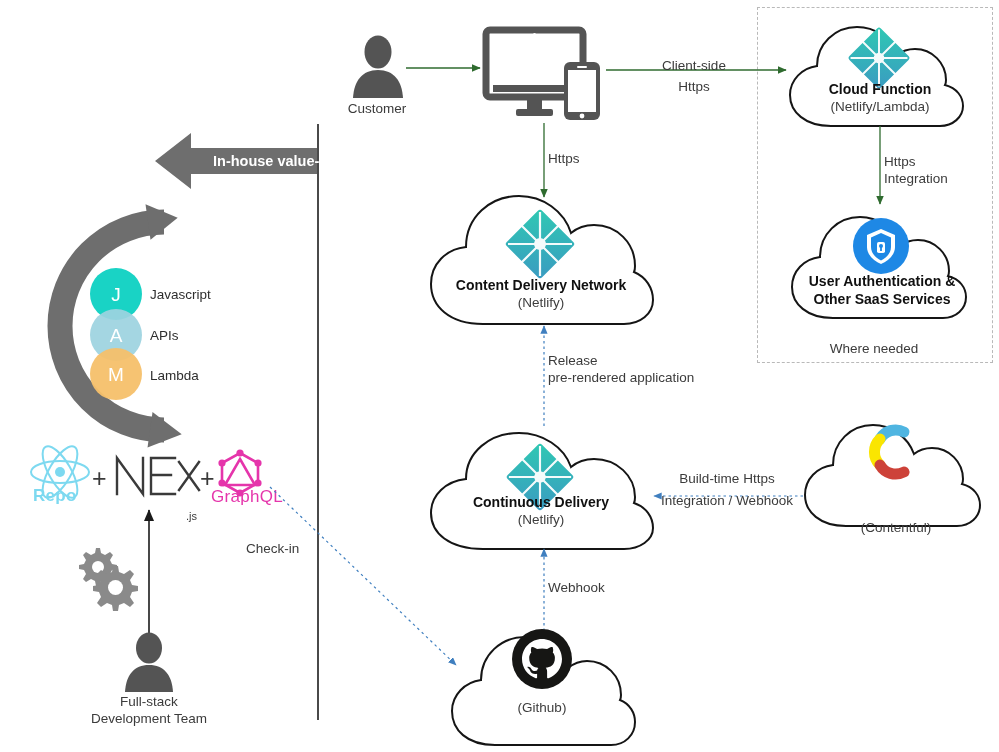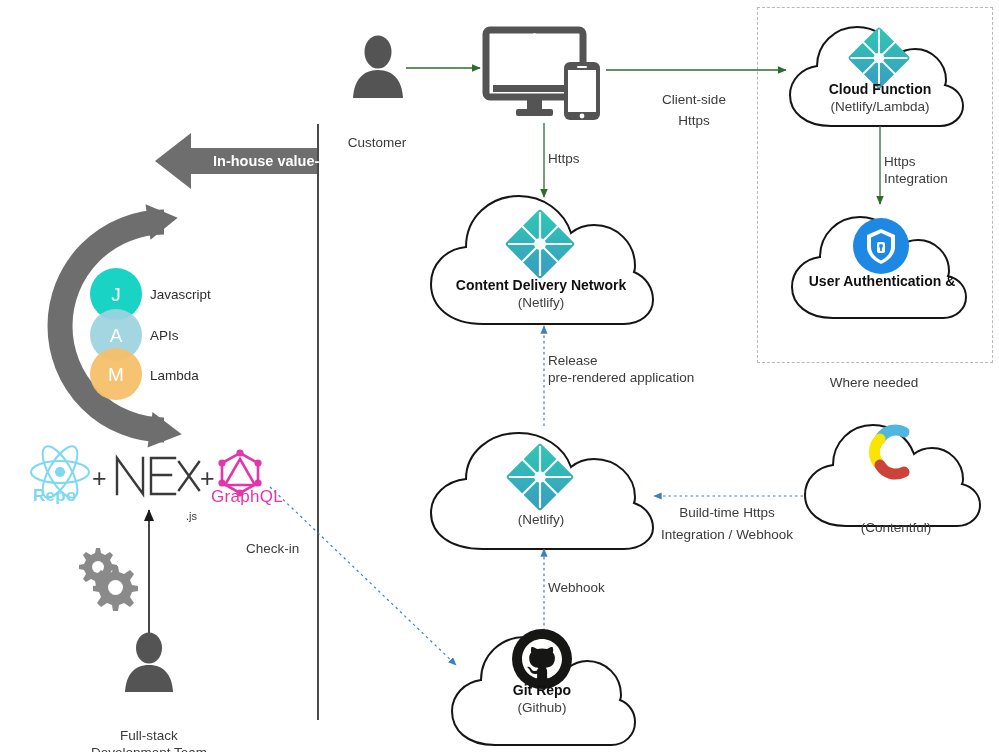--- a/index.html
+++ b/index.html
@@ -3,21 +3,21 @@
 <meta charset="utf-8">
 <style>
   html,body{margin:0;padding:0;background:#ffffff;}
   body{width:999px;height:752px;position:relative;overflow:hidden;
        font-family:"Liberation Sans","DejaVu Sans",sans-serif;color:#1a1a1a;}
   .stage{position:absolute;left:0;top:0;width:999px;height:752px;}
   .abs{position:absolute;}
   svg{display:block;overflow:visible;}
 
   .lbl{position:absolute;font-size:13.5px;color:#3b3b3b;line-height:17px;white-space:nowrap;}
-  .lbl.c{transform:translateX(-50%);text-align:left;margin-top:34px;}
+  .lbl.c{transform:translateX(-50%);text-align:left;}
 
   .cloud-title{font-size:14px;font-weight:bold;color:#101010;text-align:center;line-height:18px;white-space:nowrap;}
   .cloud-sub{font-size:13.5px;font-weight:normal;color:#3d3d3d;text-align:center;line-height:17px;white-space:nowrap;}
   .cloud-text{position:absolute;left:0;width:100%;}
 
   .band-text{position:absolute;top:50%;transform:translateY(-50%);
              color:#ffffff;font-weight:bold;font-size:14.5px;white-space:nowrap;margin-left:40px;}
 
   .jam-lbl{position:absolute;font-size:13.5px;color:#2e2e2e;white-space:nowrap;}
   .plus{position:absolute;font-size:25px;color:#3a3a3a;font-weight:300;}
@@ -238,20 +238,21 @@
         <g transform="rotate(45 36 36)">
           <rect x="11" y="11" width="50" height="50" rx="3" fill="url(#netlifyGrad)"></rect>
         </g>
         <g stroke="#ffffff" stroke-width="2.2" fill="none" opacity="0.95">
           <path d="M36 4 L36 68 M4 36 L68 36"></path>
           <path d="M14 14 L58 58 M58 14 L14 58"></path>
           <circle cx="36" cy="36" r="6" fill="#ffffff" stroke="none"></circle>
         </g>
       </svg>
     </div>
+    <div class="cloud-text cloud-title" style="top:63px;">Continuous Delivery</div>
     <div class="cloud-text cloud-sub" style="top:81px;">(Netlify)</div>
   </div>
 
   <svg class="abs" style="left:536px;top:549px;width:16px;height:95px">
     <line x1="8" y1="93" x2="8" y2="0" stroke="#3F7FBF" stroke-width="1.2" stroke-dasharray="2.5,3" marker-end="url(#arrowBlue)"></line>
   </svg>
   <div class="lbl" style="left:548px;top:579px;">Webhook</div>
 
   <svg class="abs" style="left:654px;top:488px;width:166px;height:16px">
     <line x1="160" y1="8" x2="0" y2="8" stroke="#3F7FBF" stroke-width="1.2" stroke-dasharray="2.5,3" marker-end="url(#arrowBlue)"></line>
@@ -269,21 +270,20 @@
       <svg width="60" height="60" viewBox="0 0 60 60">
         <circle cx="30" cy="30" r="30" fill="#161614"></circle>
         <path d="M30 10 C18.9 10 10 19 10 30.1 c0 8.9 5.7 16.4 13.7 19.1 1 .2 1.4-.4 1.4-1 0-.5 0-1.8 0-3.5
                  -5.6 1.2-6.8-2.7-6.8-2.7 -.9-2.3-2.2-3-2.2-3 -1.8-1.3.1-1.2.1-1.2 2 .1 3.1 2.1 3.1 2.1
                  1.8 3.1 4.7 2.2 5.8 1.7 .2-1.3.7-2.2 1.3-2.7 -4.5-.5-9.2-2.3-9.2-10.1 0-2.2.8-4 2.1-5.4
                  -.2-.5-.9-2.6.2-5.4 0 0 1.7-.5 5.6 2.1 1.6-.5 3.3-.7 5-.7 1.7 0 3.4.2 5 .7
                  3.8-2.6 5.5-2.1 5.5-2.1 1.1 2.8.4 4.9.2 5.4 1.3 1.4 2.1 3.2 2.1 5.4 0 7.8-4.7 9.5-9.2 10
                  .7.6 1.4 1.9 1.4 3.8 0 2.8 0 5 0 5.7 0 .6.4 1.2 1.4 1C44.3 46.5 50 39 50 30.1 50 19 41.1 10 30 10z" fill="#ffffff"></path>
       </svg>
     </div>
-    <div class="cloud-text cloud-title" style="top:56px;">Git Repo</div>
     <div class="cloud-text cloud-sub" style="top:74px;">(Github)</div>
   </div>
 
   <div class="abs" style="left:785px;top:22px;">
     <svg width="190" height="110" viewBox="0 0 190 110">
       <path d="M46 104 C20 104 5 90 5 73 C5 58 17 46 32 44 C32 22 50 5 72 5
                C90 5 106 16 112 33 C117 29 123 27 130 27 C147 27 161 41 161 58
                C161 60 161 61 160 63 C172 66 178 75 178 84 C178 95 168 104 155 104 Z" fill="#ffffff" stroke="#151515" stroke-width="2"></path>
     </svg>
     <div class="abs" style="left:62px;top:4px;">
@@ -318,20 +318,21 @@
       <svg width="56" height="56" viewBox="0 0 56 56">
         <circle cx="28" cy="28" r="28" fill="#1E88E5"></circle>
         <path d="M28 11 L42 17 L42 29 C42 37 35 43 28 46 C21 43 14 37 14 29 L14 17 Z" fill="#ffffff"></path>
         <path d="M28 15 L38 19.5 L38 29 C38 35.5 33 40 28 42.5 C23 40 18 35.5 18 29 L18 19.5 Z" fill="#1E88E5"></path>
         <rect x="24" y="24" width="8" height="11" rx="1.8" fill="#ffffff"></rect>
         <circle cx="28" cy="28" r="2" fill="#1E88E5"></circle>
         <rect x="27.1" y="28" width="1.8" height="5" fill="#1E88E5"></rect>
       </svg>
     </div>
     <div class="cloud-text cloud-title" style="top:60px;">User Authentication &amp;</div>
+    <div class="cloud-text cloud-title" style="top:78px;">Other SaaS Services</div>
   </div>
 
   <div class="abs" style="left:800px;top:420px;">
     <svg width="192" height="112" viewBox="0 0 192 112">
       <path d="M46 106 C20 106 5 92 5 75 C5 59 17 47 33 45 C33 22 51 5 73 5
                C91 5 108 17 114 34 C119 30 125 28 132 28 C149 28 163 42 163 59
                C163 61 163 62 162 64 C174 67 180 76 180 85 C180 97 170 106 157 106 Z" fill="#ffffff" stroke="#151515" stroke-width="2"></path>
     </svg>
     <div class="abs" style="left:66px;top:6px;">
       <svg width="56" height="52" viewBox="0 0 56 52">

